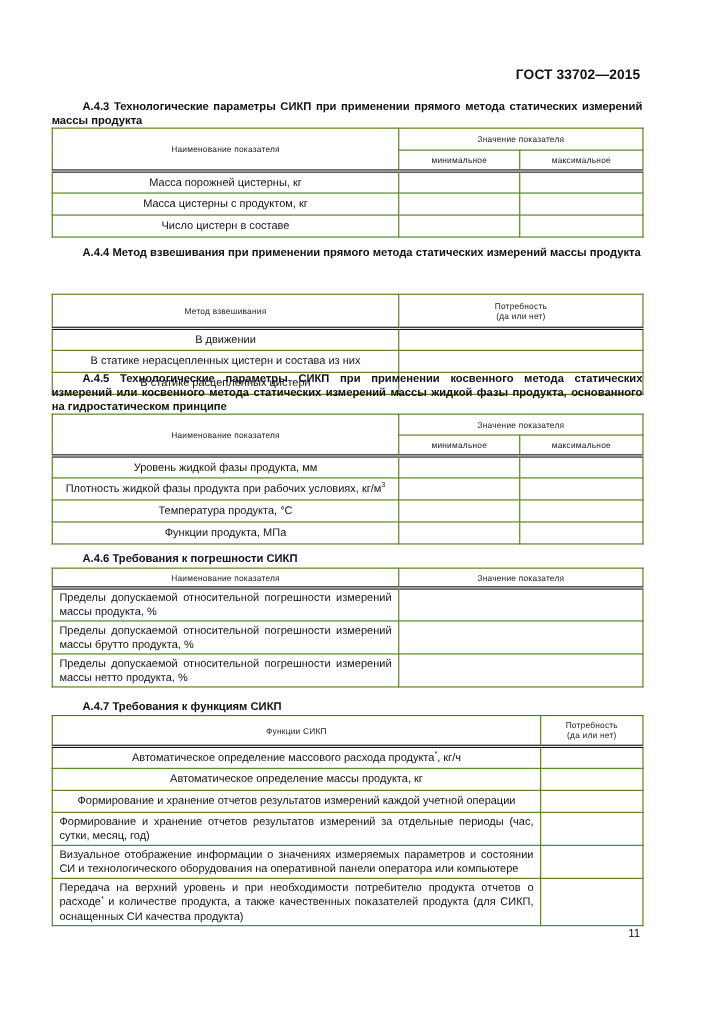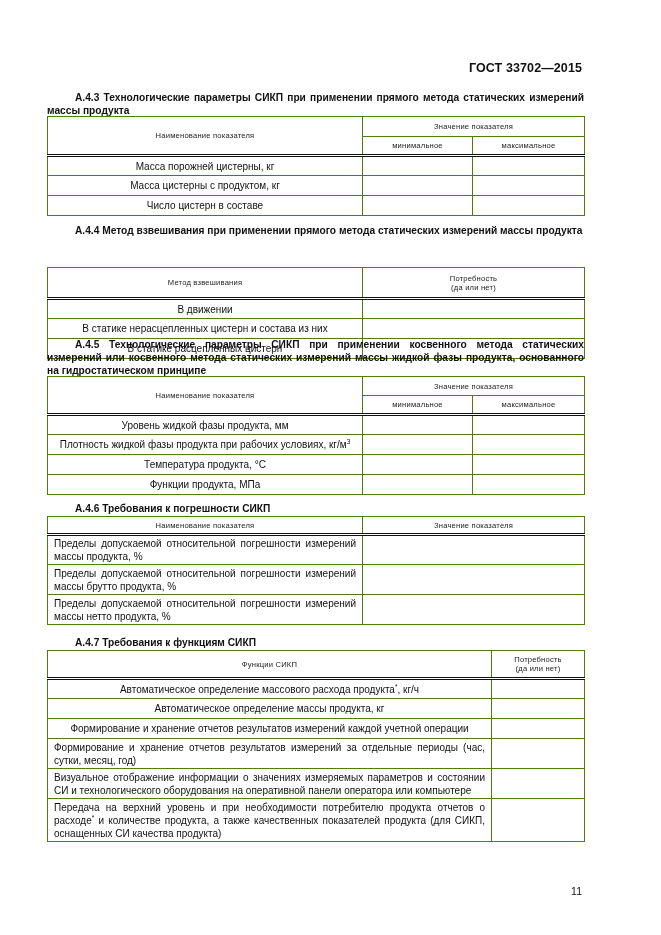--- a/index.html
+++ b/index.html
@@ -26,21 +26,21 @@
     border: 1px solid #4d7c0f; padding: 0 6px; vertical-align: middle;
     font-weight: normal;
   }
   th {
     font-size: 7.6px; text-align: center; color: #222; letter-spacing: 0.2px;
   }
   thead tr:last-child th, thead tr.single th { border-bottom: 3px double #111; }
   td { text-align: center; line-height: 13px; }
   td.just { text-align: justify; margin-left: 30px; }
   .page-num {
-    position: absolute; right: 79px; top: 885px; font-size: 10.5px;
+    position: absolute; right: 79px; top: 843px; font-size: 10.5px;
   }
   sup { font-size: 6.5px; vertical-align: super; line-height: 0; }
 </style>
 </head>
 <body>
 
 <div class="gost">ГОСТ 33702—2015</div>
 
 <div class="heading" style="top:91px;"><span class="ind"></span><span>А.4.3 Технологические параметры СИКП при применении прямого метода статических измерений массы продукта</span></div>
 <table style="top:116px;">

